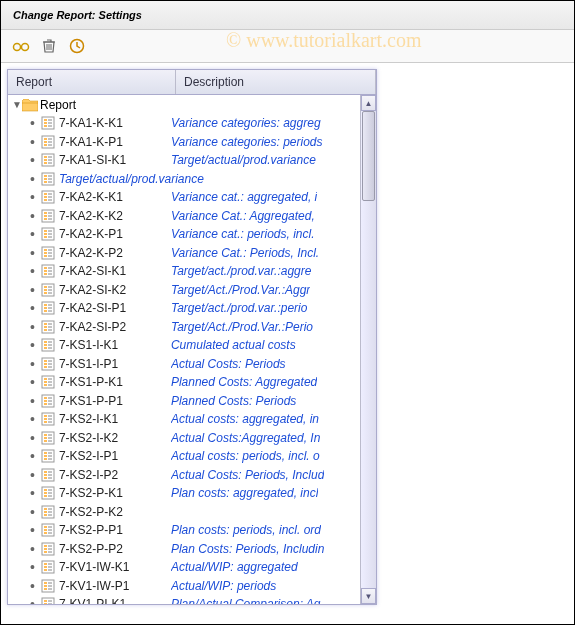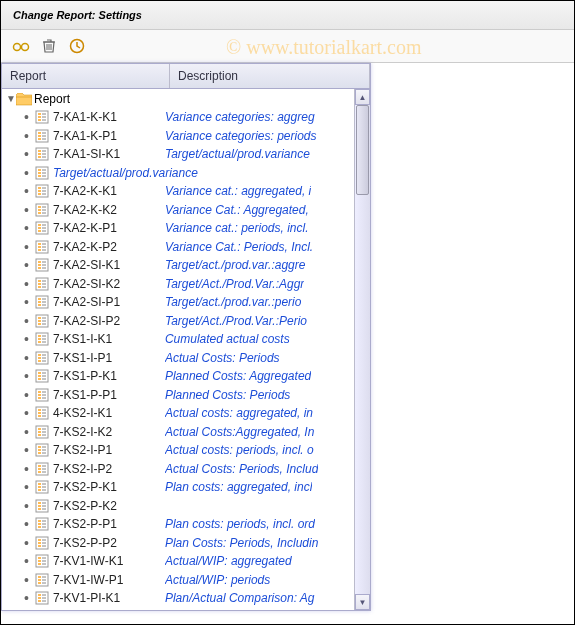--- a/index.html
+++ b/index.html
@@ -31,20 +31,21 @@
       cursor: pointer; 
       border: none; 
       background: transparent;
     }
     
     .content { display: flex; height: calc(100% - 75px); }
     
     .tree-panel { 
       width: 370px; 
       border: 1px solid #aac; 
+      margin: 6px; 
       box-shadow: 0 0 4px rgba(100,100,200,0.3);
       display: flex;
       flex-direction: column;
     }
     
     .headers { 
       display: flex; 
       background: linear-gradient(#f0f0f8, #dde0ed); 
       border-bottom: 1px solid #aac; 
       font-size: 12px;
@@ -117,21 +118,21 @@
       left: 1px; 
       right: 1px; 
       height: 90px; 
       background: linear-gradient(90deg,#e8e8f5,#ccd); 
       border: 1px solid #99a; 
       border-radius: 2px;
     }
     
     .watermark { 
       position: absolute; 
-      top: 35px; 
+      top: 28px; 
       left: 225px; 
       font-size: 20px; 
       color: rgba(255,165,0,0.35); 
       font-family: Georgia, serif;
       pointer-events: none;
       z-index: 100;
       text-align: right;
     }
   </style>
 </head>
@@ -410,21 +411,21 @@
               <span class="bullet">•</span>
               <span class="doc-icon">
                 <svg width="14" height="14" viewBox="0 0 14 14">
                   <rect x="1" y="1" width="12" height="12" fill="#fff" stroke="#999" stroke-width="1"></rect>
                   <rect x="3" y="3" width="3" height="2" fill="#fb5"></rect>
                   <rect x="3" y="6" width="3" height="2" fill="#fb5"></rect>
                   <rect x="3" y="9" width="3" height="2" fill="#fb5"></rect>
                   <path d="M7 4h4M7 7h4M7 10h4" stroke="#888" stroke-width="1"></path>
                 </svg>
               </span>
-              <span class="code-cell">4-KS2-I-K1</span>
+              <span class="code-cell">7-KS2-I-K1</span>
               <span class="desc-cell">Actual costs: aggregated, in</span>
             </div>
             <div class="row">
               <span class="bullet">•</span>
               <span class="doc-icon">
                 <svg width="14" height="14" viewBox="0 0 14 14">
                   <rect x="1" y="1" width="12" height="12" fill="#fff" stroke="#999" stroke-width="1"></rect>
                   <rect x="3" y="3" width="3" height="2" fill="#fb5"></rect>
                   <rect x="3" y="6" width="3" height="2" fill="#fb5"></rect>
                   <rect x="3" y="9" width="3" height="2" fill="#fb5"></rect>

